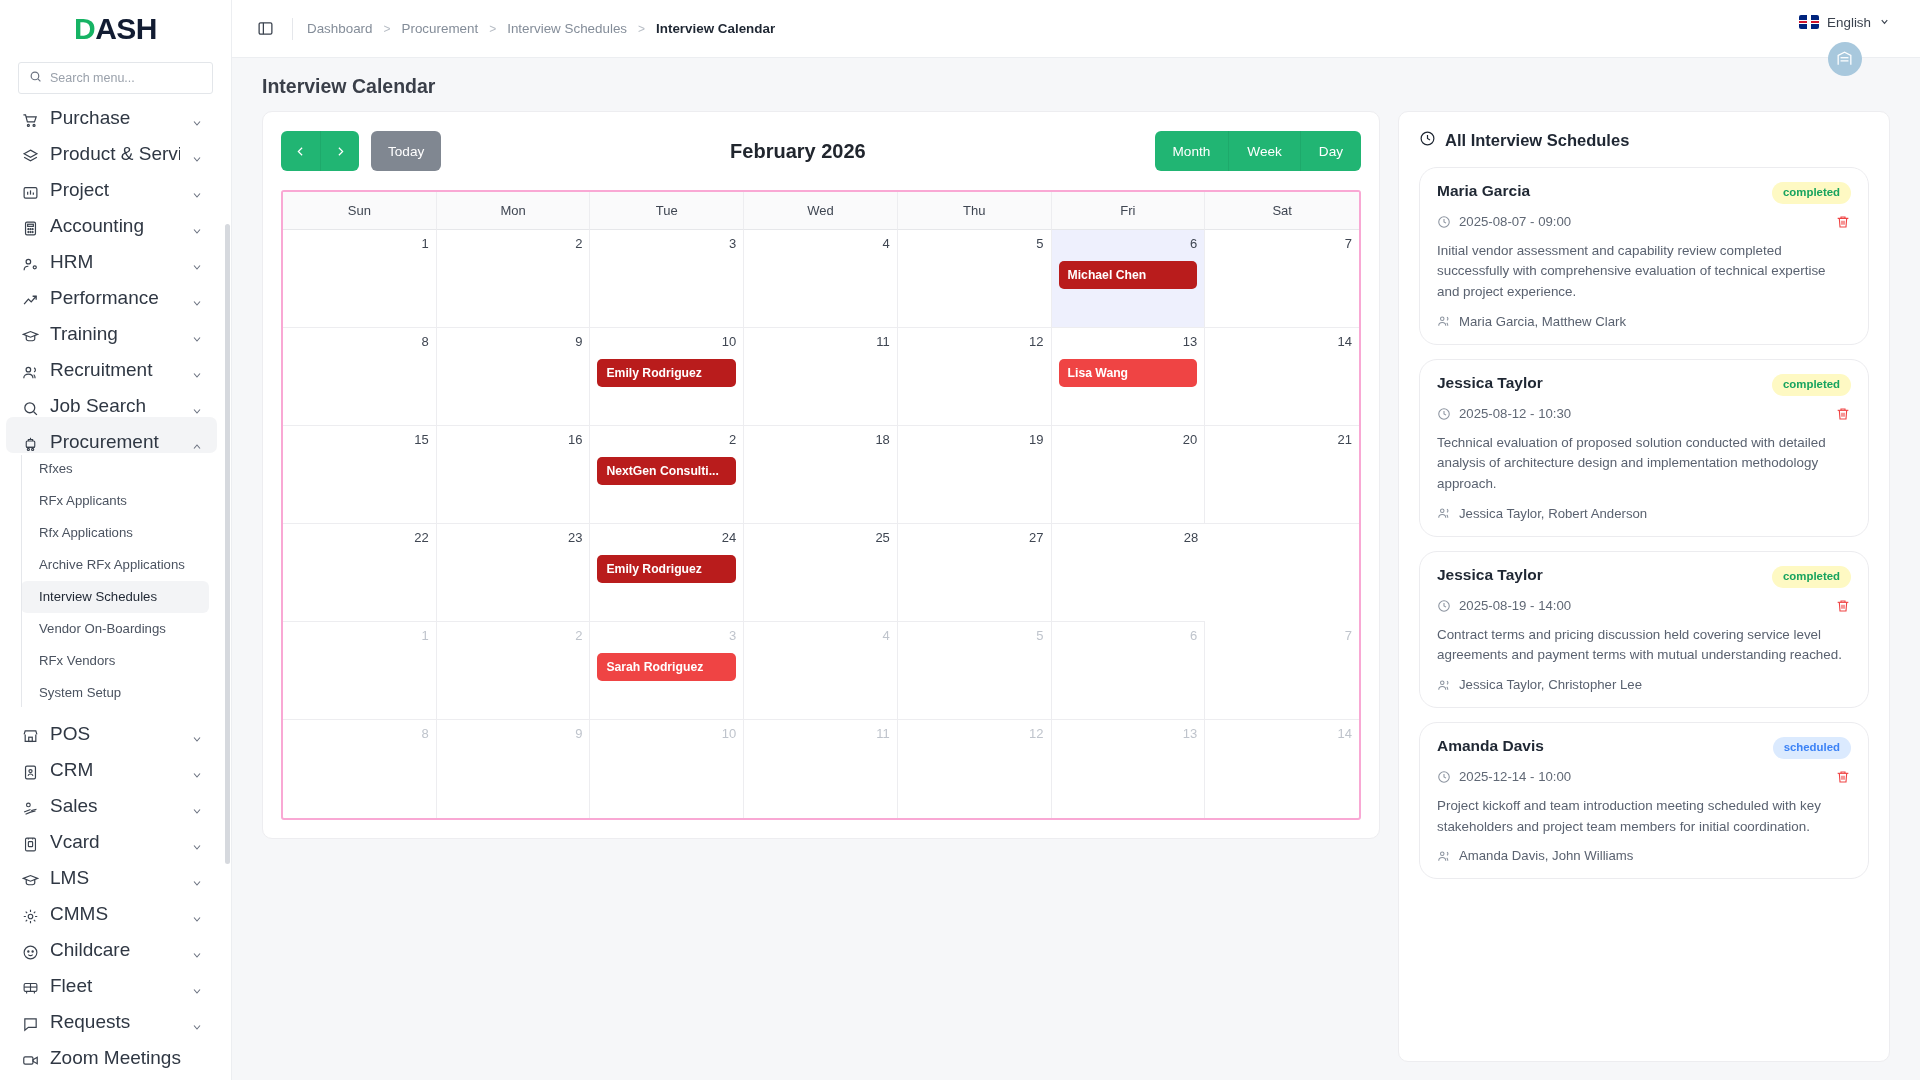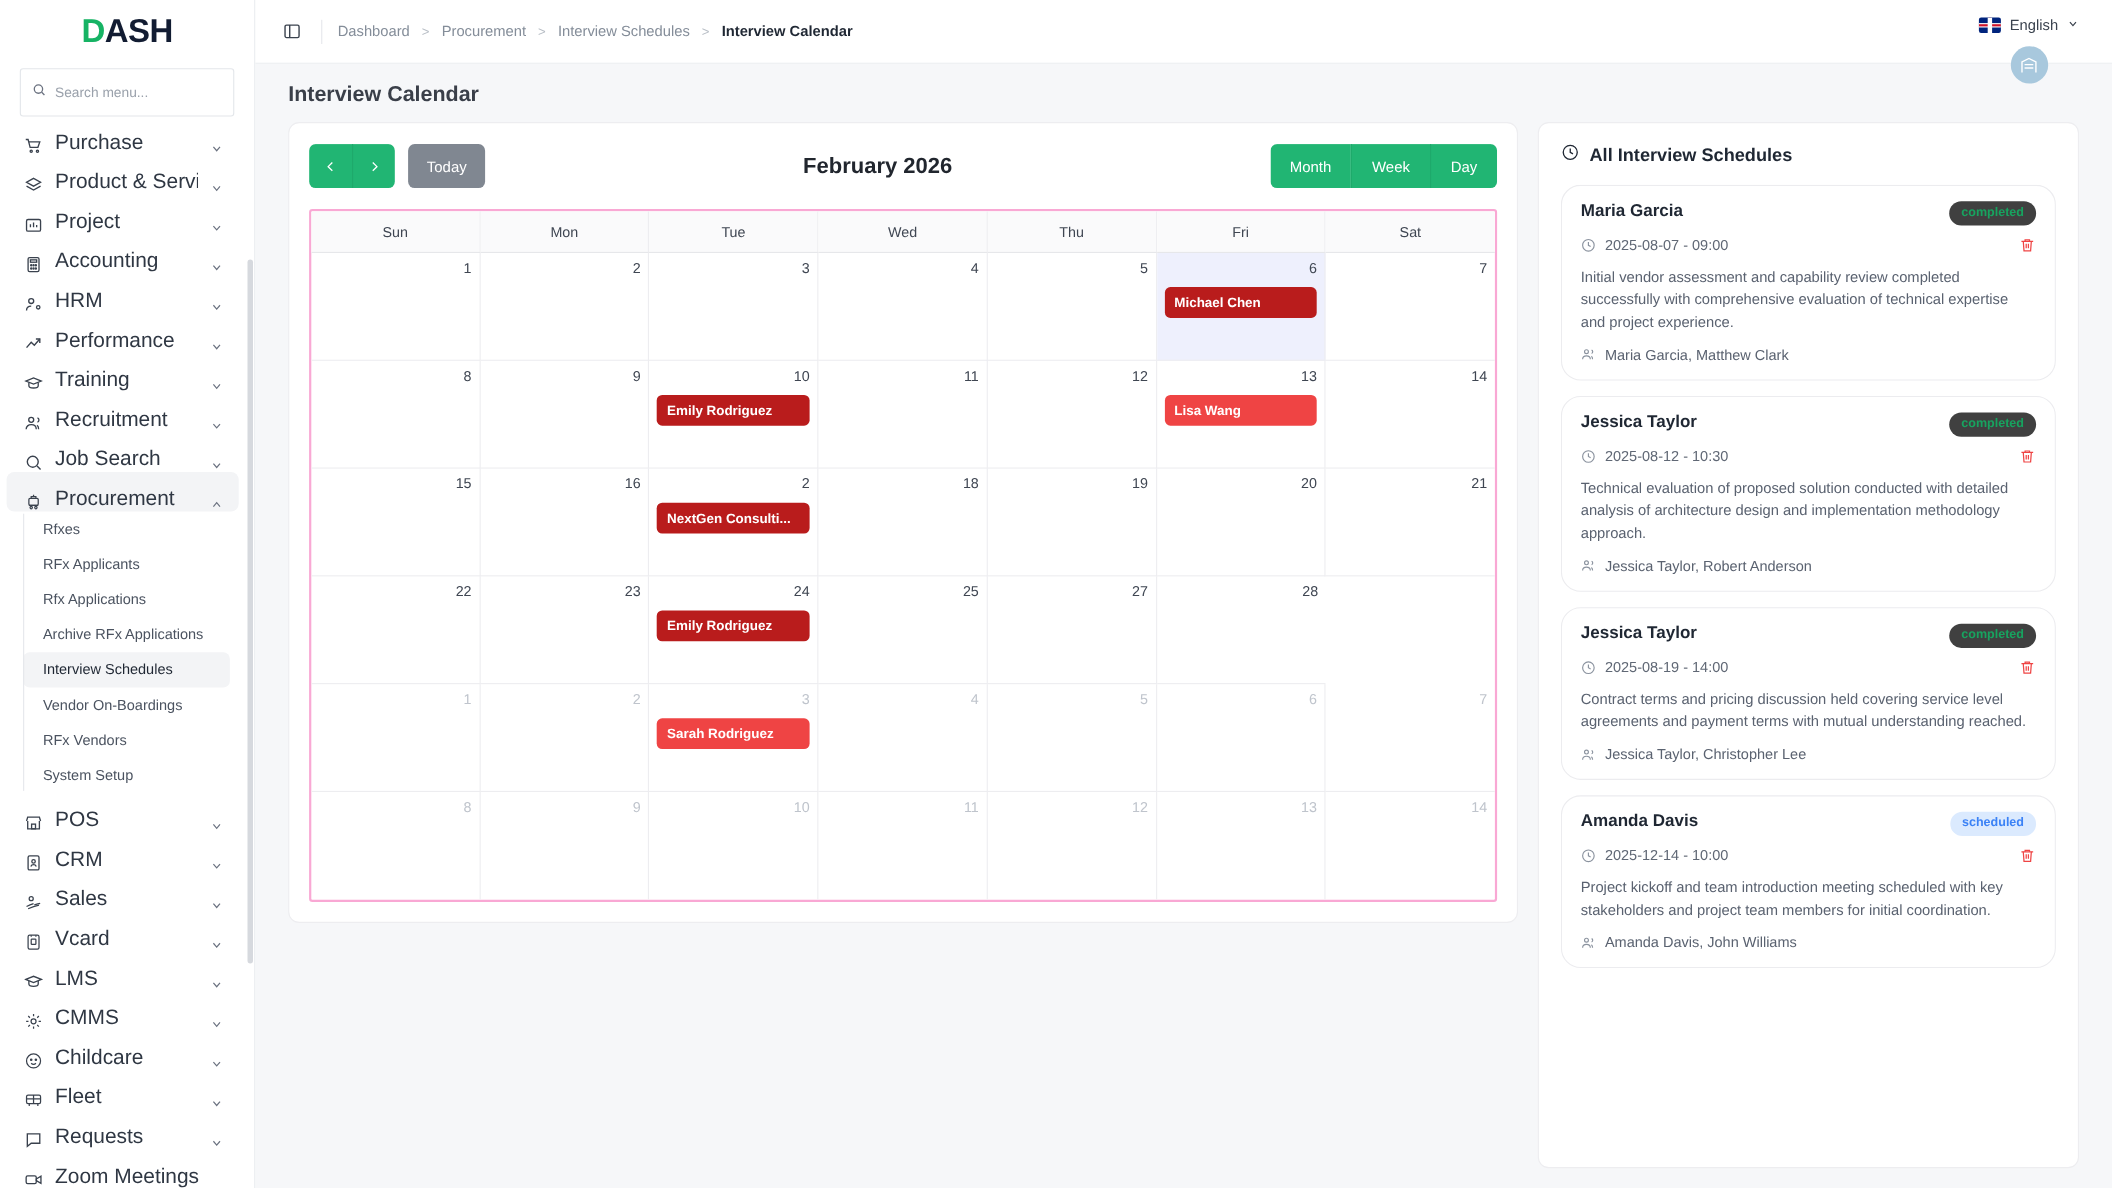--- a/index.html
+++ b/index.html
@@ -16,21 +16,21 @@
     width: 232px; min-width: 232px; height: 1080px;
     background: #ffffff; border-right: 1px solid #eceef1;
     display: flex; flex-direction: column; position: relative;
   }
   .brand { height: 58px; display: flex; align-items: center; justify-content: center; }
   .brand-logo { font-size: 30px; font-weight: 800; letter-spacing: -0.5px; color: #121c32; line-height: 1; }
   .brand-logo .d { color: #16b364; }
   .search-wrap { padding: 4px 18px 10px 18px; }
   .search-box {
     display: flex; align-items: center; gap: 8px;
-    height: 44px; border: 1px solid #e3e6ea; border-radius: 3px;
+    height: 32px; border: 1px solid #e3e6ea; border-radius: 3px;
     padding: 0 10px; background: #fff;
   }
   .search-box svg { flex: 0 0 auto; }
   .search-box input {
     border: none; outline: none; font-size: 12.5px; color: #6b7280;
     font-family: "Liberation Sans", sans-serif; width: 100%; background: transparent;
   }
   .search-box input::placeholder { color: #9aa1ab; }
 
   .nav-scroll {
@@ -157,21 +157,21 @@
   .sched-item {
     border: 1px solid #ececef; border-radius: 18px; padding: 14px 17px 15px 17px;
     background: #fff; cursor: pointer;
   }
   .si-top { display: flex; align-items: flex-start; }
   .si-name { font-size: 15.5px; font-weight: 700; color: #1f2733; flex: 1; }
   .badge {
     font-size: 11.4px; font-weight: 700; padding: 4px 11px; border-radius: 12px;
     white-space: nowrap; line-height: 1.2;
   }
-  .badge.completed { background: #404040; color: #17a35f; }
+  .badge.completed { background: #fef9c3; color: #17a35f; }
   .badge.scheduled { background: #dbeafe; color: #3b82f6; }
   .si-time-row { display: flex; align-items: center; margin-top: 10px; }
   .si-time { display: flex; align-items: center; gap: 8px; font-size: 13.2px; color: #606875; flex: 1; }
   .trash { color: #ef4444; cursor: pointer; display: flex; }
   .si-desc { margin-top: 11px; font-size: 13.4px; line-height: 1.55; color: #5a6270; }
   .si-people { margin-top: 11px; display: flex; align-items: center; gap: 8px; font-size: 13.2px; color: #5a6270; }
   .ic-sm { color: #8b939f; display: flex; flex: 0 0 auto; }
 </style>
 </head>
 <body>

